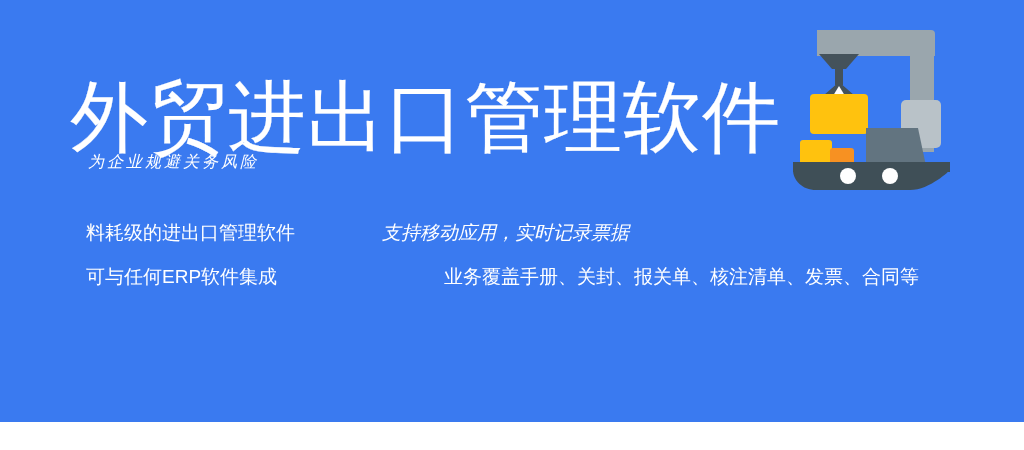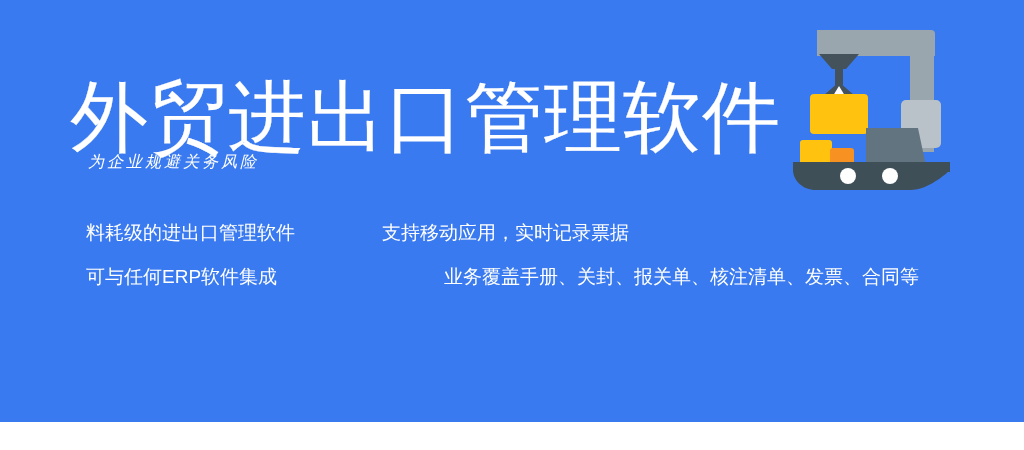--- a/index.html
+++ b/index.html
@@ -69,21 +69,21 @@
     font-family: "Liberation Sans", "DejaVu Sans", sans-serif;
     font-size: 19px;
     font-weight: 400;
     color: #ffffff;
     white-space: nowrap;
     line-height: 26px;
   }
 
   
   .f-r1-c1 { left: 70px;  }
-  .f-r1-c2 { left: 366px; }
+  .f-r1-c2 { left: 366px; font-style: italic; }
   .f-r1-c3 { left: 742px; }
   
   .f-r2-c1 { left: 70px;  }
   .f-r2-c2 { left: 428px; }
 
   
   #illustration {
     position: absolute;
     left: 790px;
     top: 12px;

